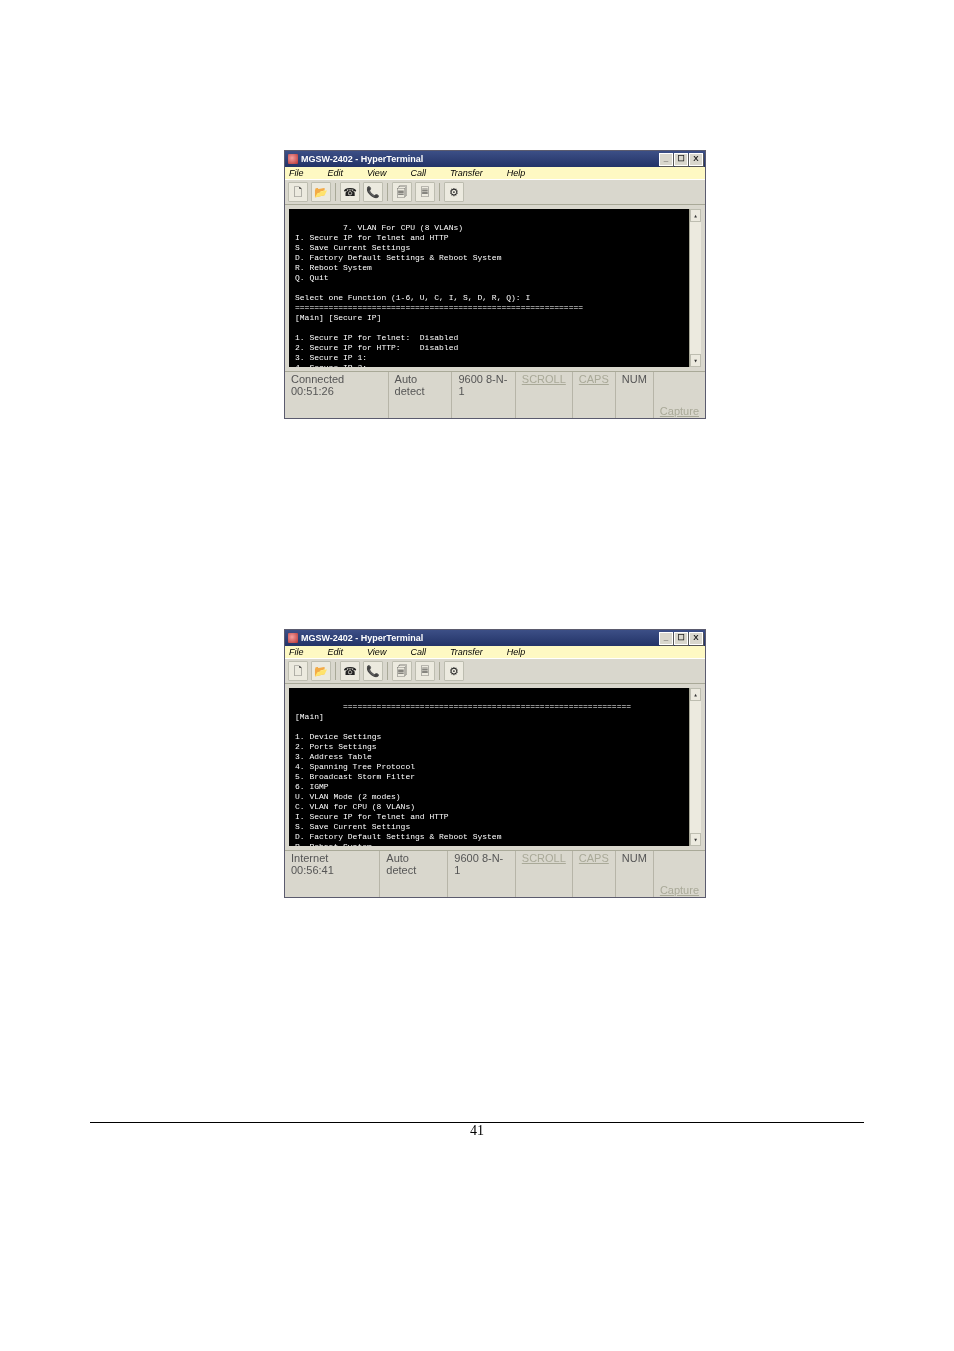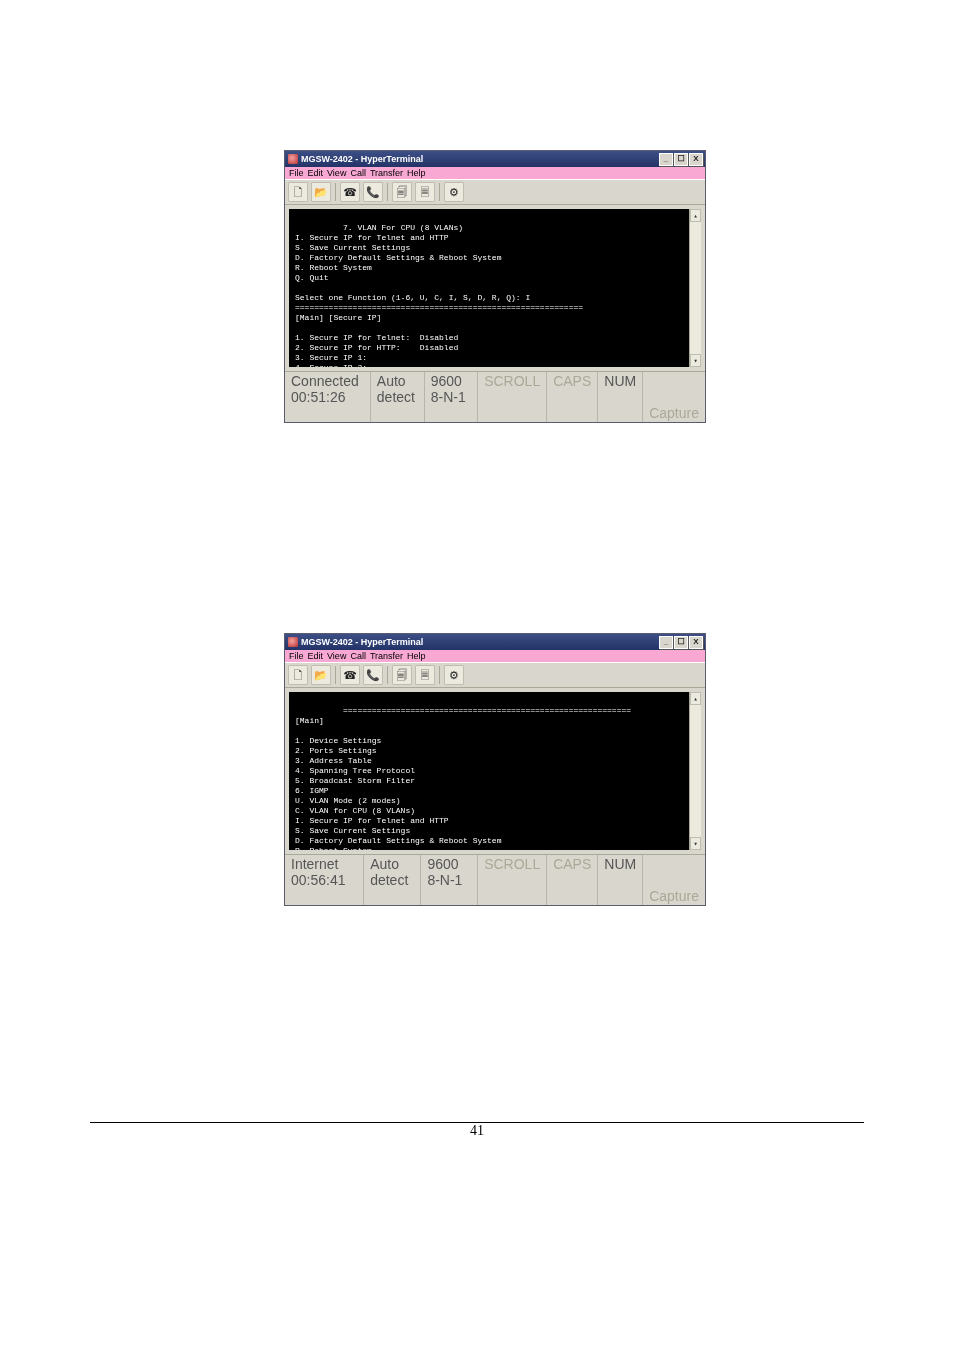--- a/index.html
+++ b/index.html
@@ -73,25 +73,26 @@
     justify-content: center;
     font-size: 8px;
     font-weight: bold;
     color: #222;
     text-align: center;
     line-height: 8px;
     font-family: Arial, sans-serif;
   }
   .menubar {
     display: flex;
-    gap: 4px;
+    gap: 24px;
     padding: 1px 4px;
-    background: #f9a8d4;
+    background: #fef9c3;
     font-size: 9px;
     color: #000;
+    font-style: italic;
   }
   .menubar span {
     white-space: nowrap;
   }
   .toolbar {
     display: flex;
     align-items: center;
     padding: 2px 3px;
     background: #d9d7cd;
     border-top: 1px solid #fff;
@@ -154,31 +155,32 @@
     justify-content: center;
     font-size: 7px;
     color: #333;
   }
   .scr-track {
     flex: 1;
     background: #eceadf;
   }
   .statusbar {
     display: flex;
-    font-size: 14px;
+    font-size: 11px;
     background: #d9d7cd;
     border-top: 1px solid #a9a998;
   }
   .statusbar .cell {
     padding: 1px 6px;
     border-right: 1px solid #b7b5a8;
     color: #555;
   }
   .statusbar .cell.off {
     color: #a9a998;
+    text-decoration: underline;
   }
   .statusbar .cell.last {
     border-right: none;
     flex: 0;
     margin-top: 32px;
   }
   .hr-bottom {
     position: absolute;
     left: 90px;
     right: 90px;

